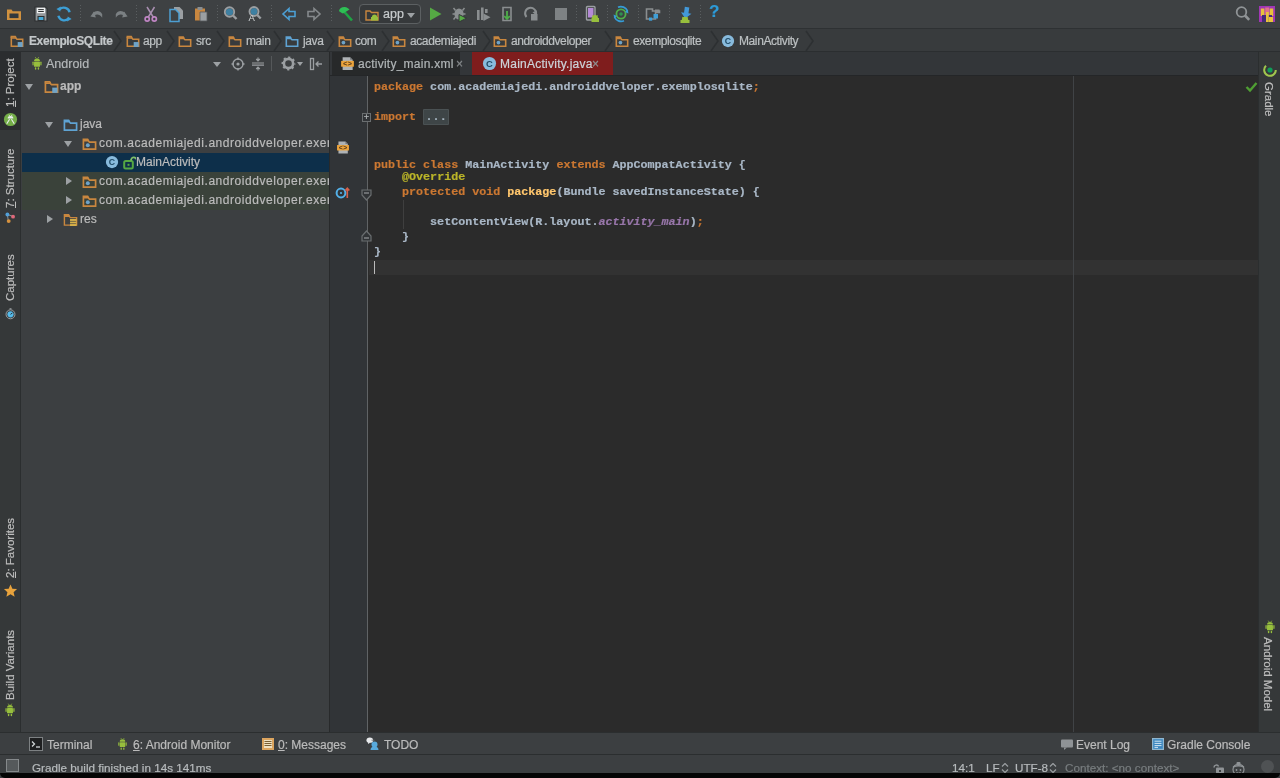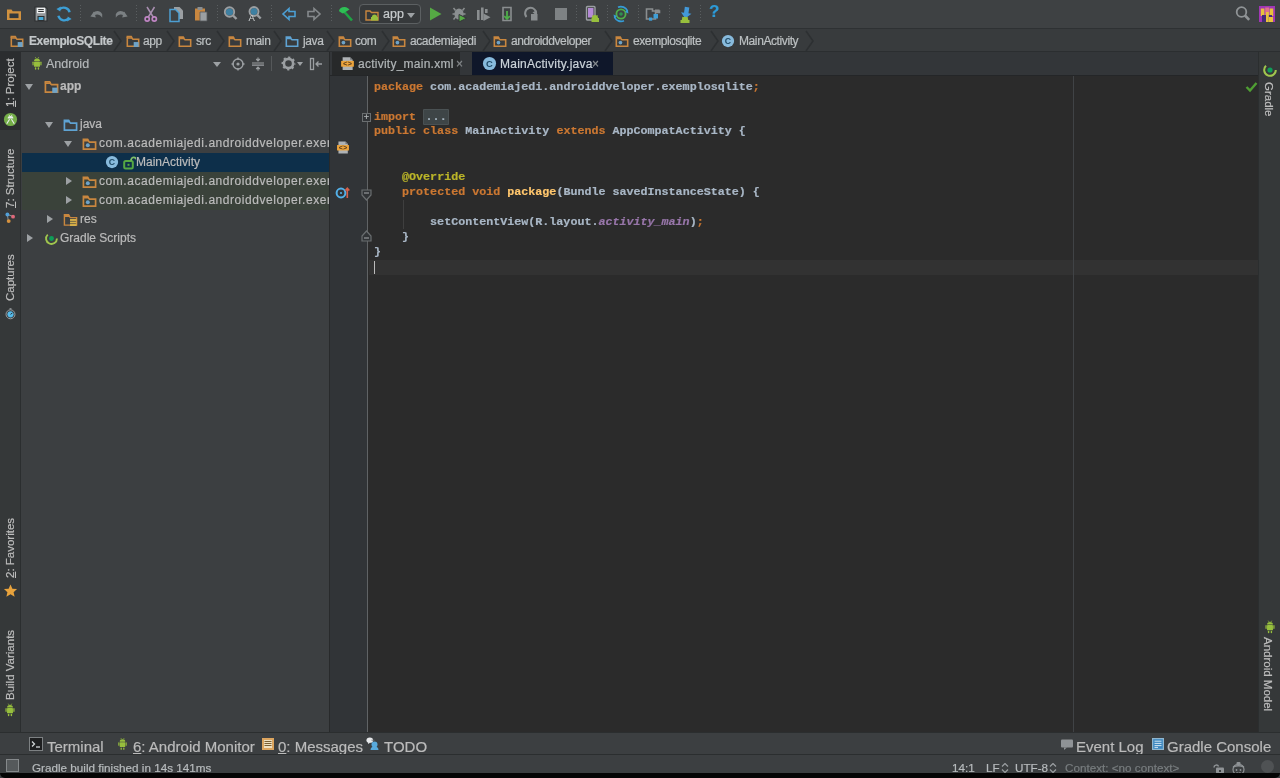--- a/index.html
+++ b/index.html
@@ -39,21 +39,21 @@
   .tab .tlabel { position:absolute; top:5px; font-size:12px; white-space:nowrap; letter-spacing:0.25px; }
   #gutter { position:absolute; left:0; top:24px; width:38px; height:656px; background:#313437; border-right:1px solid #606365; }
   .cl { position:absolute; left:44px; height:15px; line-height:15px; font-family:"Liberation Mono", monospace; font-size:11.7px; white-space:pre; color:#a9b7c6; font-weight:bold; }
   .k { color:#cc7832; }
   .ann { color:#bbb529; }
   .mth { color:#ffc66d; }
   .res { color:#9876aa; font-style:italic; }
   .fold { background:#3e4547; border:1px solid #4a5153; color:#a3b1bc; padding:0 1.5px; border-radius:1px; }
   
   #botbar { left:0; top:732px; width:1280px; height:22px; background:#3c3f41; border-top:1px solid #2b2e2f; }
-  .bitem { position:absolute; top:5px; font-size:15px; color:#bbbbbb; white-space:nowrap; }
+  .bitem { position:absolute; top:5px; font-size:12px; color:#bbbbbb; white-space:nowrap; }
   .bico { position:absolute; top:4px; width:14px; height:14px; }
   #status { left:0; top:754px; width:1280px; height:24px; background:#3c3f41; border-top:1px solid #2b2e2f; }
   .sitem { position:absolute; top:6px; font-size:11.7px; color:#b7bbbd; white-space:nowrap; }
 </style>
 </head>
 <body>
 <svg width="0" height="0" style="position:absolute">
   <defs>
     <symbol id="i-modfolder" viewBox="0 0 16 16">
         <path d="M1.5 4.5 h5 l1.5 1.5 h6.5 v8 h-13 z" fill="none" stroke="#c9873f" stroke-width="1.8"></path>
@@ -471,38 +471,31 @@
     <div class="trow" style="top:158px">
         <div class="arrow-r" style="left:25px"></div>
         <svg class="tico16" style="left:41px" viewBox="0 0 16 16" width="15" height="15">
           <path d="M1.5 4.5 h5 l1.5 1.5 h6.5 v8 h-13 z M1.5 4.5 v-1.5 h4.5 l1 1.5" fill="none" stroke="#c9873f" stroke-width="1.5"></path>
           <rect x="7.5" y="7.5" width="7" height="2" fill="#d8b24a"></rect>
           <rect x="7.5" y="10.2" width="7" height="2" fill="#d8b24a"></rect>
           <rect x="7.5" y="12.9" width="7" height="2" fill="#d8b24a"></rect>
         </svg>
         <span class="txt" style="left:58px">res</span>
       </div>
-    <div class="trow" style="top:177px">
-        <div class="arrow-r" style="left:5px"></div>
-        <svg class="tico16" style="left:22px">
-          <use href="#i-gradle" width="15" height="15"></use>
-        </svg>
-        <span class="txt" style="left:38px">Gradle Scripts</span>
-      </div>
   </div>
   <div id="editor" class="abs">
     <div id="tabbar">
       <div class="tab" style="left:2px;width:128px;background:#27292a">
         <svg class="abs" style="left:8px;top:4px;width:15px;height:15px">
             <use href="#i-xml" width="15" height="15"></use>
           </svg>
         <span class="tlabel" style="left:26px;color:#b0b5b7">activity_main.xml</span>
         <span class="abs" style="left:124px;top:5px;color:#85898b;font-size:12px">×</span>
       </div>
-      <div class="tab" style="left:142px;width:141px;background:#0f172a">
+      <div class="tab" style="left:142px;width:141px;background:#7f1d1d">
         <svg class="abs" style="left:10px;top:4px;width:15px;height:15px">
             <use href="#i-cclass" width="15" height="15"></use>
           </svg>
         <span class="tlabel" style="left:28px;color:#ccd4da">MainActivity.java</span>
         <span class="abs" style="left:120px;top:5px;color:#8f9496;font-size:12px">×</span>
       </div>
     </div>
     <div id="gutter"></div>
 
     <div class="abs" style="left:39px;top:208px;width:889px;height:15px;background:#323232"></div>
@@ -523,21 +516,21 @@
         <path d="M1 1 H10 V6 L5.5 11 L1 6 Z" fill="#313437" stroke="#6a6e70" stroke-width="1.2"></path>
         <path d="M3 4 H8" stroke="#9da1a4" stroke-width="1.1"></path>
       </svg>
     <svg class="abs" style="left:31px;top:178px;width:11px;height:12px" viewBox="0 0 11 12">
         <path d="M1 11 H10 V6 L5.5 1 L1 6 Z" fill="#313437" stroke="#6a6e70" stroke-width="1.2"></path>
         <path d="M3 8 H8" stroke="#9da1a4" stroke-width="1.1"></path>
       </svg>
 
     <div class="cl" style="top:28px"><span class="k">package</span> com.academiajedi.androiddveloper.exemplosqlite<span class="k">;</span></div>
     <div class="cl" style="top:58px"><span class="k">import</span> <span class="fold">...</span></div>
-    <div class="cl" style="top:72px"><span class="k">public class</span> MainActivity <span class="k">extends</span> AppCompatActivity {</div>
+    <div class="cl" style="top:106px"><span class="k">public class</span> MainActivity <span class="k">extends</span> AppCompatActivity {</div>
     <div class="cl" style="top:118px">    <span class="ann">@Override</span></div>
     <div class="cl" style="top:133px">    <span class="k">protected void</span> <span class="mth">package</span>(Bundle savedInstanceState) {</div>
     <div class="cl" style="top:163px">        setContentView(R.layout.<span class="res">activity_main</span>)<span class="k">;</span></div>
     <div class="cl" style="top:178px">    }</div>
     <div class="cl" style="top:193px">}</div>
     <div class="abs" style="left:73px;top:148px;width:1px;height:29px;background:#3f3f3f"></div>
 
     <div class="abs" style="left:44px;top:209px;width:1px;height:13px;background:#bbbbbb"></div>
 
     <svg class="abs" style="left:915px;top:29px;width:13px;height:12px" viewBox="0 0 13 12">

